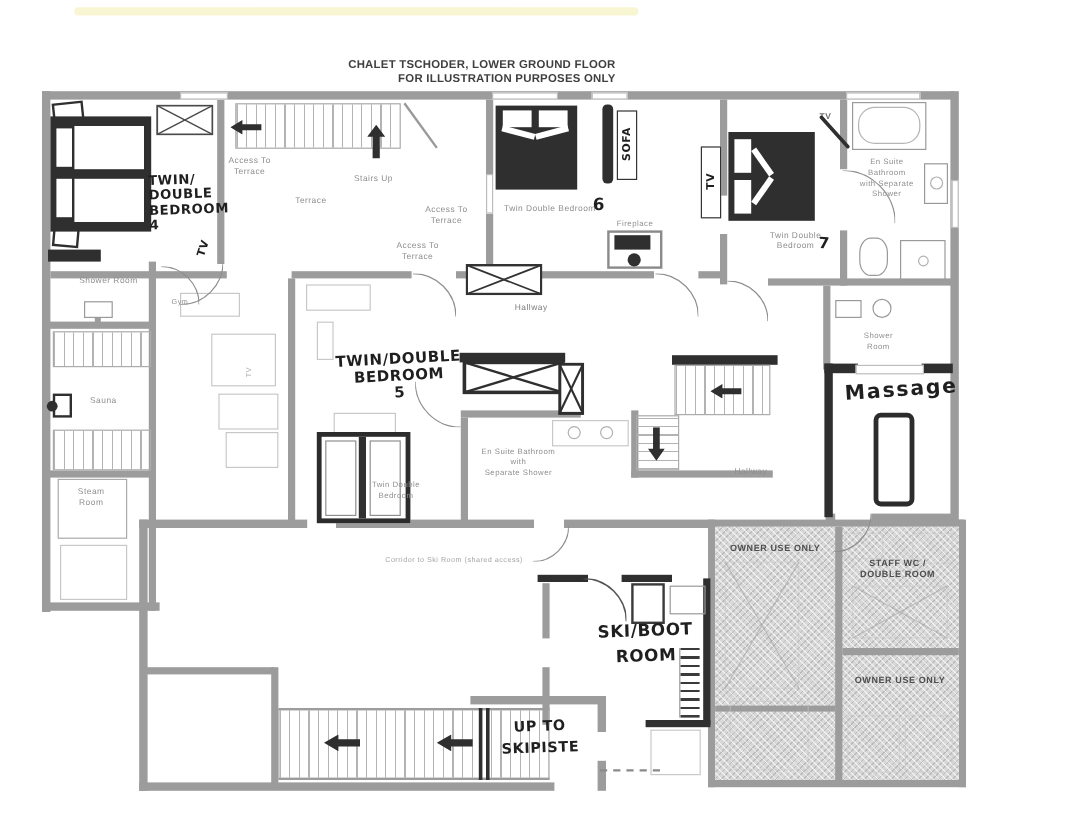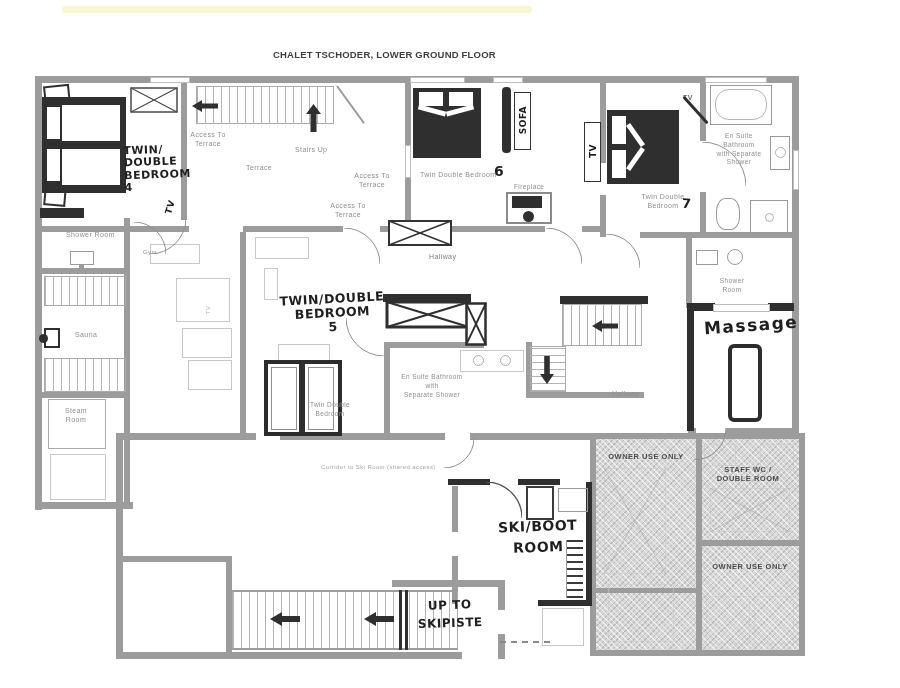--- a/index.html
+++ b/index.html
@@ -20,33 +20,34 @@
   .ownlbl{position:absolute;font-size:7.5px;font-weight:bold;color:#4e4e4e;letter-spacing:.5px;
           text-align:center;white-space:pre-line;font-family:"Liberation Sans",sans-serif;}
   .stripv{position:absolute;background-image:repeating-linear-gradient(90deg,#b3b3b3 0 1px,transparent 1px 8px);
           border:1px solid #ababab;box-sizing:border-box;}
   .striph{position:absolute;background-image:repeating-linear-gradient(0deg,#b3b3b3 0 1px,transparent 1px 7px);
           border:1px solid #ababab;box-sizing:border-box;}
   .hatch{position:absolute;background-color:#d8d8d8;
          background-image:repeating-linear-gradient(45deg,rgba(255,255,255,.6) 0 1px,transparent 1px 4px),
                           repeating-linear-gradient(135deg,rgba(110,110,110,.28) 0 1px,transparent 1px 4px);}
   .svgabs{position:absolute;}
-  .title{position:absolute;left:273px;top:49px;width:240px;text-align:left;font-size:9.5px;
+  .title{position:absolute;left:273px;top:49px;width:240px;text-align:right;font-size:9.5px;
          font-weight:bold;color:#3f3f3f;letter-spacing:.2px;line-height:1.2;}
   .fxop{opacity:.55;}
 </style>
 </head>
 <body>
 
 <div class="plan">
 
   <div style="position:absolute;left:62px;top:6px;width:470px;height:7px;background:#f3edaf;opacity:.55;border-radius:3px;"></div>
 
   <div class="title">
     <div>CHALET TSCHODER, LOWER GROUND FLOOR</div>
+    <div>FOR ILLUSTRATION PURPOSES ONLY</div>
   </div>
 
   <div class="w" style="left:35px;top:76px;width:760px;height:7px;"></div>
   <div class="w" style="left:35px;top:76px;width:7px;height:434px;"></div>
   <div class="w" style="left:792px;top:76px;width:7px;height:360px;"></div>
   <div class="w" style="left:181px;top:83px;width:6px;height:137px;"></div>
   <div class="w" style="left:42px;top:226px;width:147px;height:6px;"></div>
   <div class="w" style="left:40px;top:268px;width:90px;height:6px;"></div>
   <div class="w" style="left:40px;top:392px;width:90px;height:6px;"></div>
   <div class="w" style="left:35px;top:502px;width:98px;height:7px;"></div>

